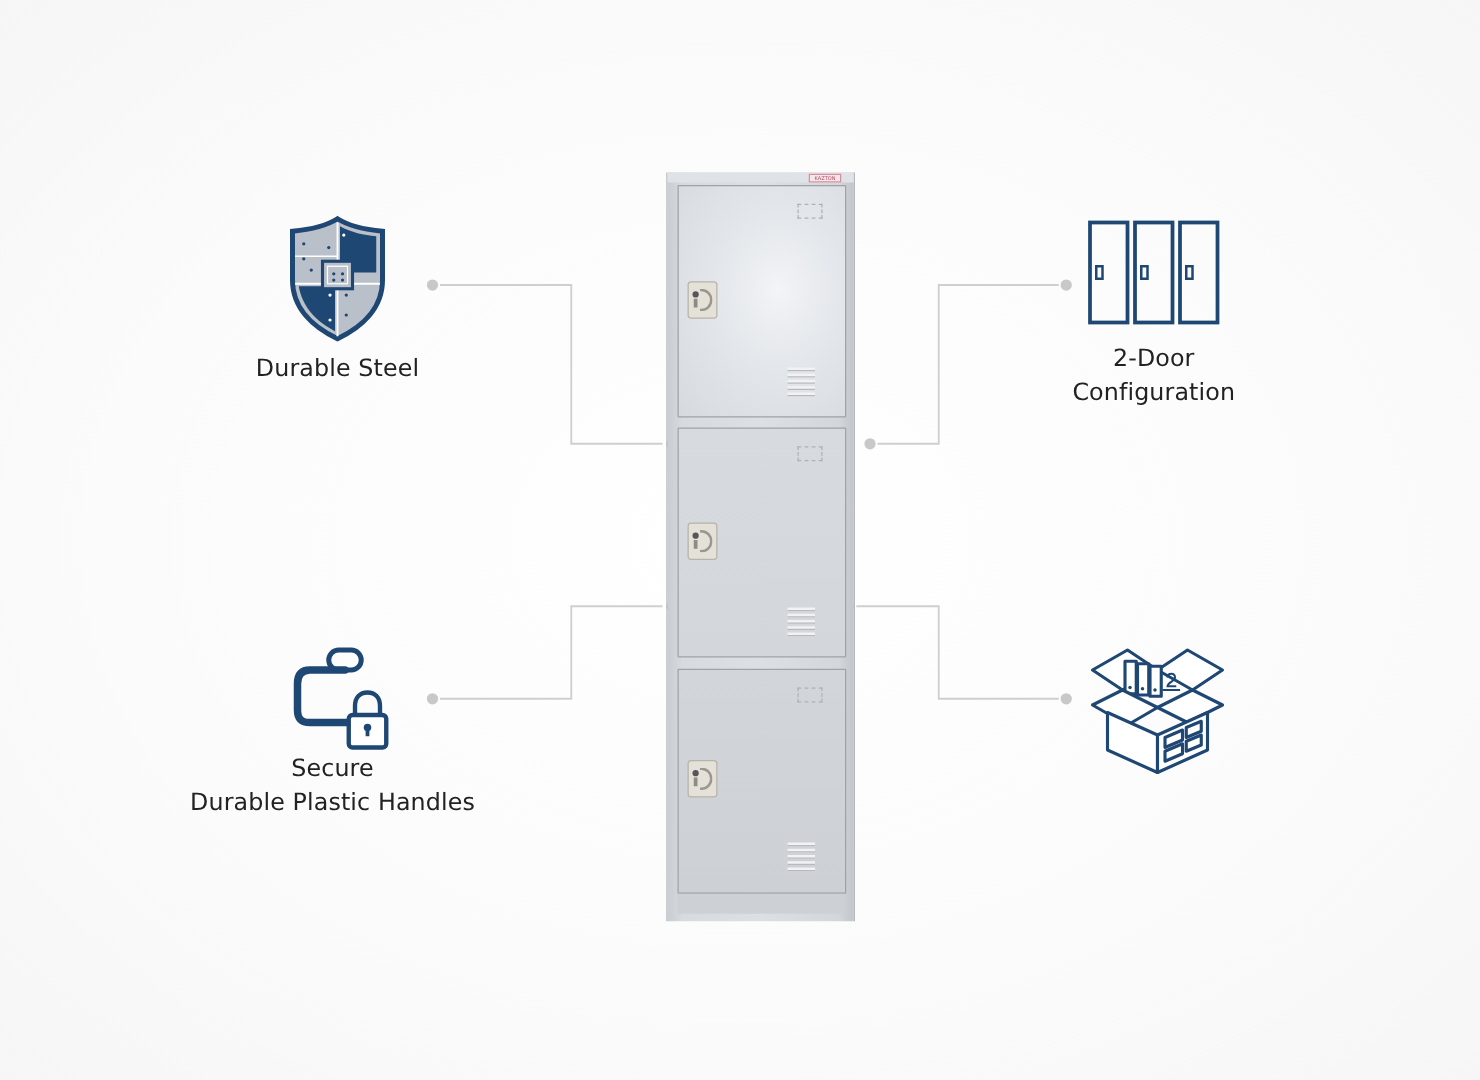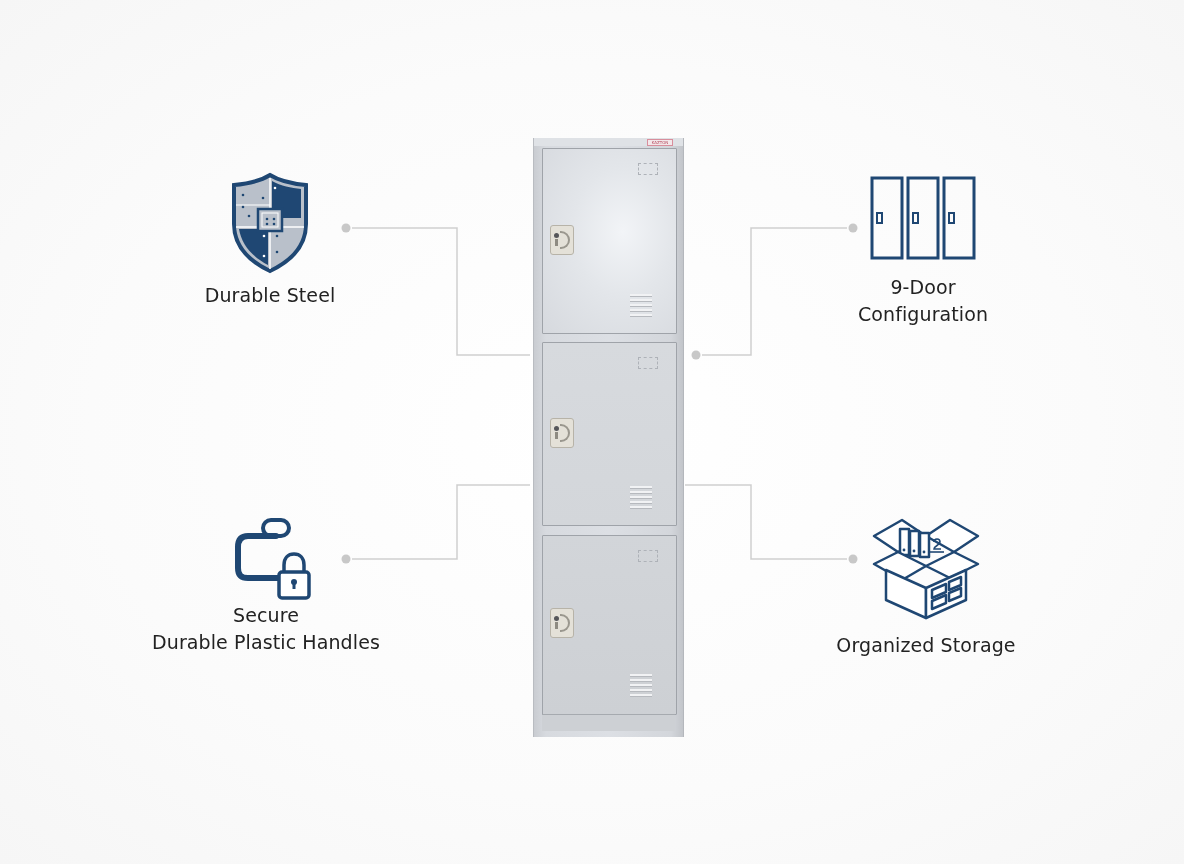--- a/index.html
+++ b/index.html
@@ -278,21 +278,21 @@
       <g fill="none" stroke="#1f4773" stroke-width="3">
         <rect x="3" y="2" width="30" height="80"></rect>
         <rect x="39" y="2" width="30" height="80"></rect>
         <rect x="75" y="2" width="30" height="80"></rect>
         <rect x="8" y="37" width="5" height="10" stroke-width="2"></rect>
         <rect x="44" y="37" width="5" height="10" stroke-width="2"></rect>
         <rect x="80" y="37" width="5" height="10" stroke-width="2"></rect>
       </g>
     </svg>
     <div class="feature-label" style="margin-top:14px;">
-      <span>9-Door</span>
+      <span>2-Door</span>
       <span>Configuration</span>
     </div>
   </div>
 
   <div class="feature" style="left:140px; top:516px; width:252px;">
     <svg class="icon-wrap" width="84" height="86" viewBox="0 0 84 86" style="margin-left:92px;">
       <path d="M44 20 L16 20 C9 20 6 24 6 31 L6 52 C6 59 9 62 16 62 L46 62" fill="none" stroke="#1f4773" stroke-width="6" stroke-linecap="round"></path>
       <rect x="31" y="4" width="26" height="16" rx="8" fill="none" stroke="#1f4773" stroke-width="4"></rect>
       <path d="M52 56 L52 49 C52 42 56 38 62 38 C68 38 72 42 72 49 L72 56" fill="none" stroke="#1f4773" stroke-width="3.5"></path>
       <rect x="47" y="56" width="30" height="26" rx="3" fill="#ffffff" stroke="#1f4773" stroke-width="3.5"></rect>
@@ -328,18 +328,15 @@
         <polygon points="77,77 89,72 89,80 77,85"></polygon>
       </g>
       <g fill="#1f4773">
         <circle cx="32" cy="34" r="1.4"></circle>
         <circle cx="42" cy="35" r="1.4"></circle>
         <circle cx="52" cy="36" r="1.4"></circle>
       </g>
       <path d="M62 26 C62 22 68 22 68 26 C68 29 62 30 62 33 L69 33" fill="none" stroke="#1f4773" stroke-width="1.6"></path>
       <line x1="58" y1="36" x2="72" y2="36" stroke="#1f4773" stroke-width="1.6"></line>
     </svg>
-    <div class="feature-label" style="margin-top:12px;">
-      <span>Organized Storage</span>
-    </div>
   </div>
 
 </div>
 
 </body></html>

